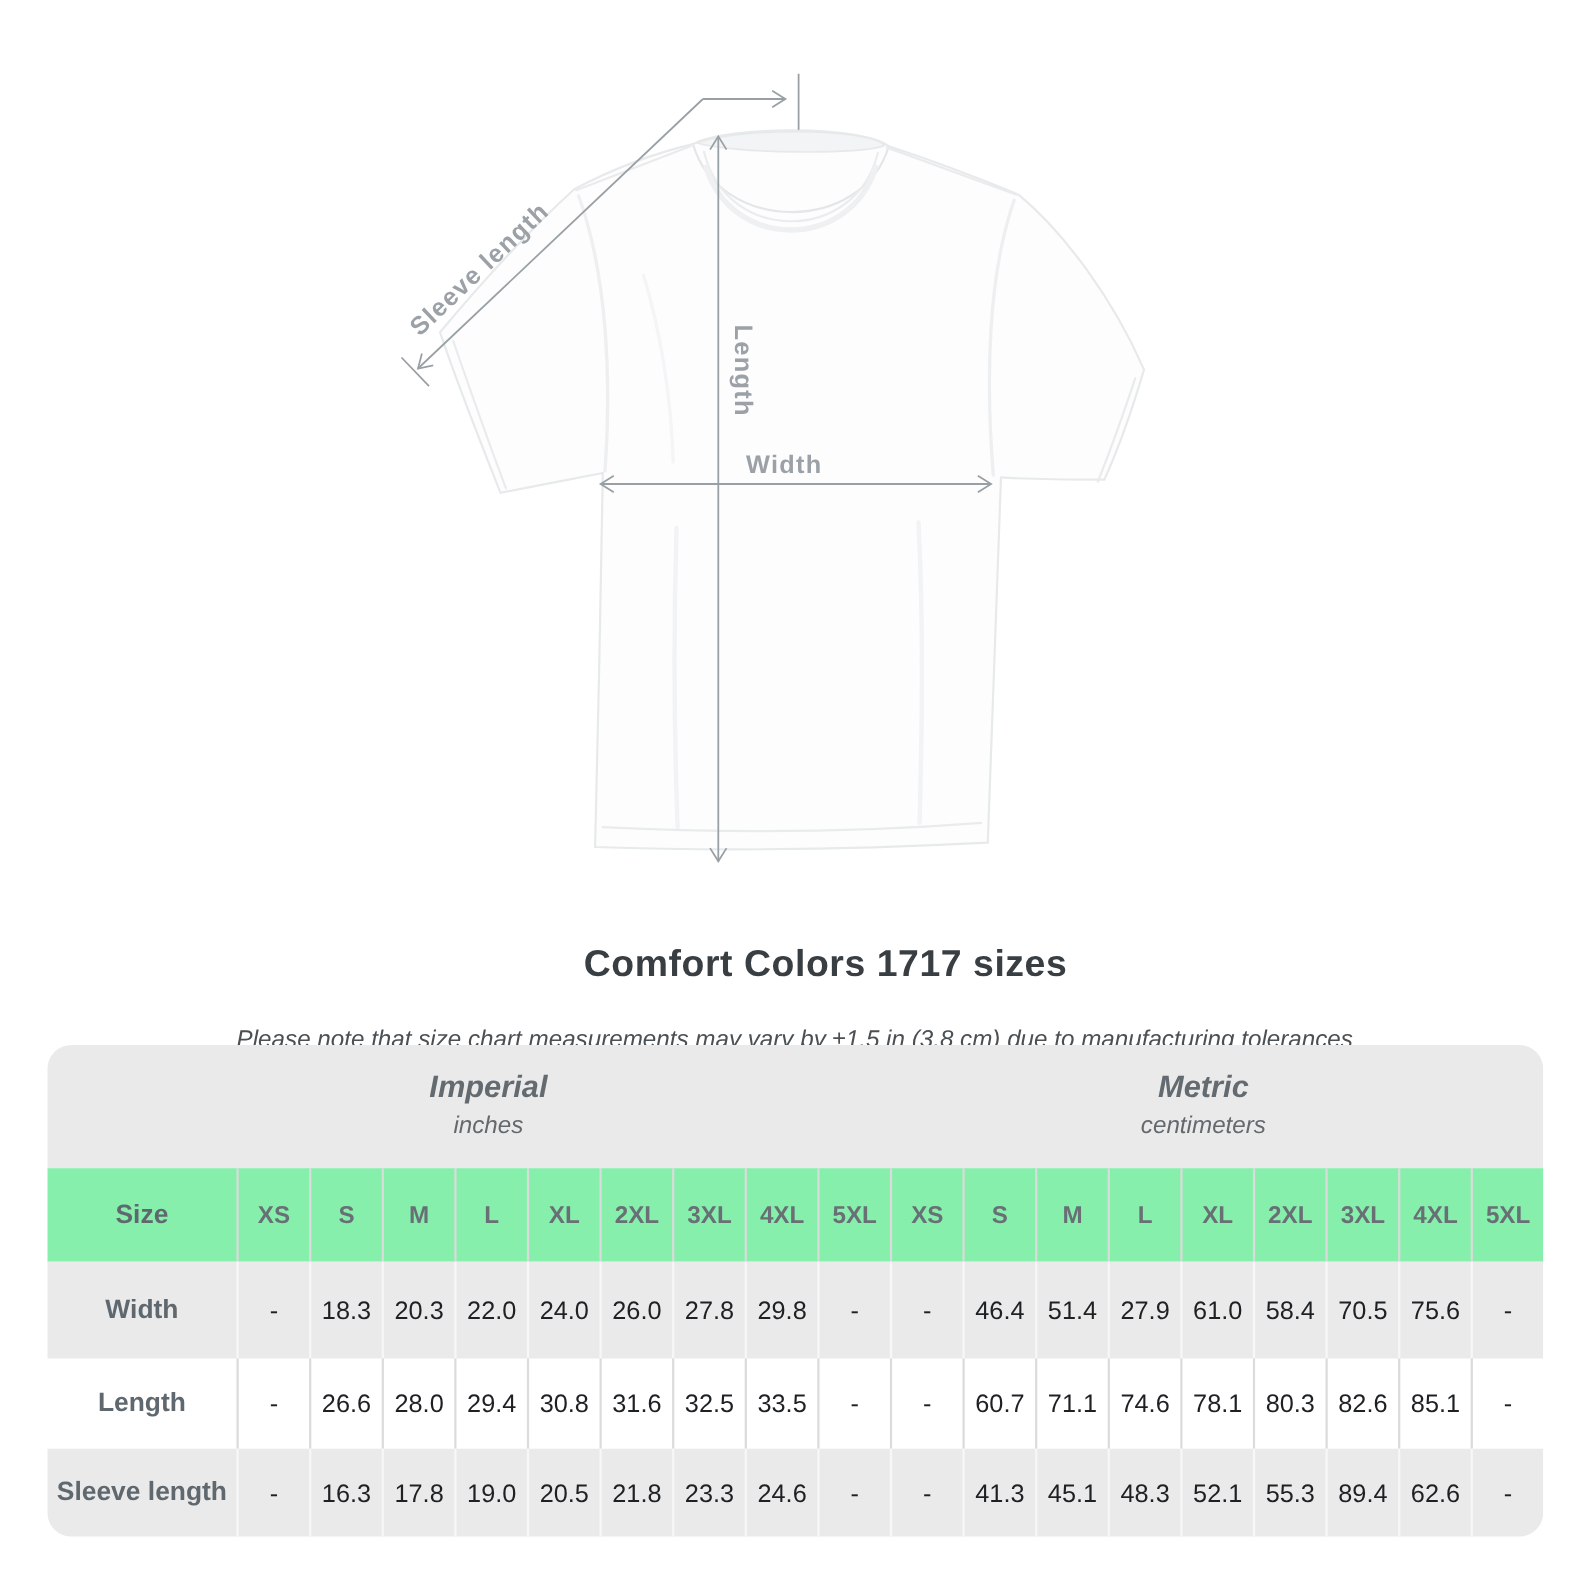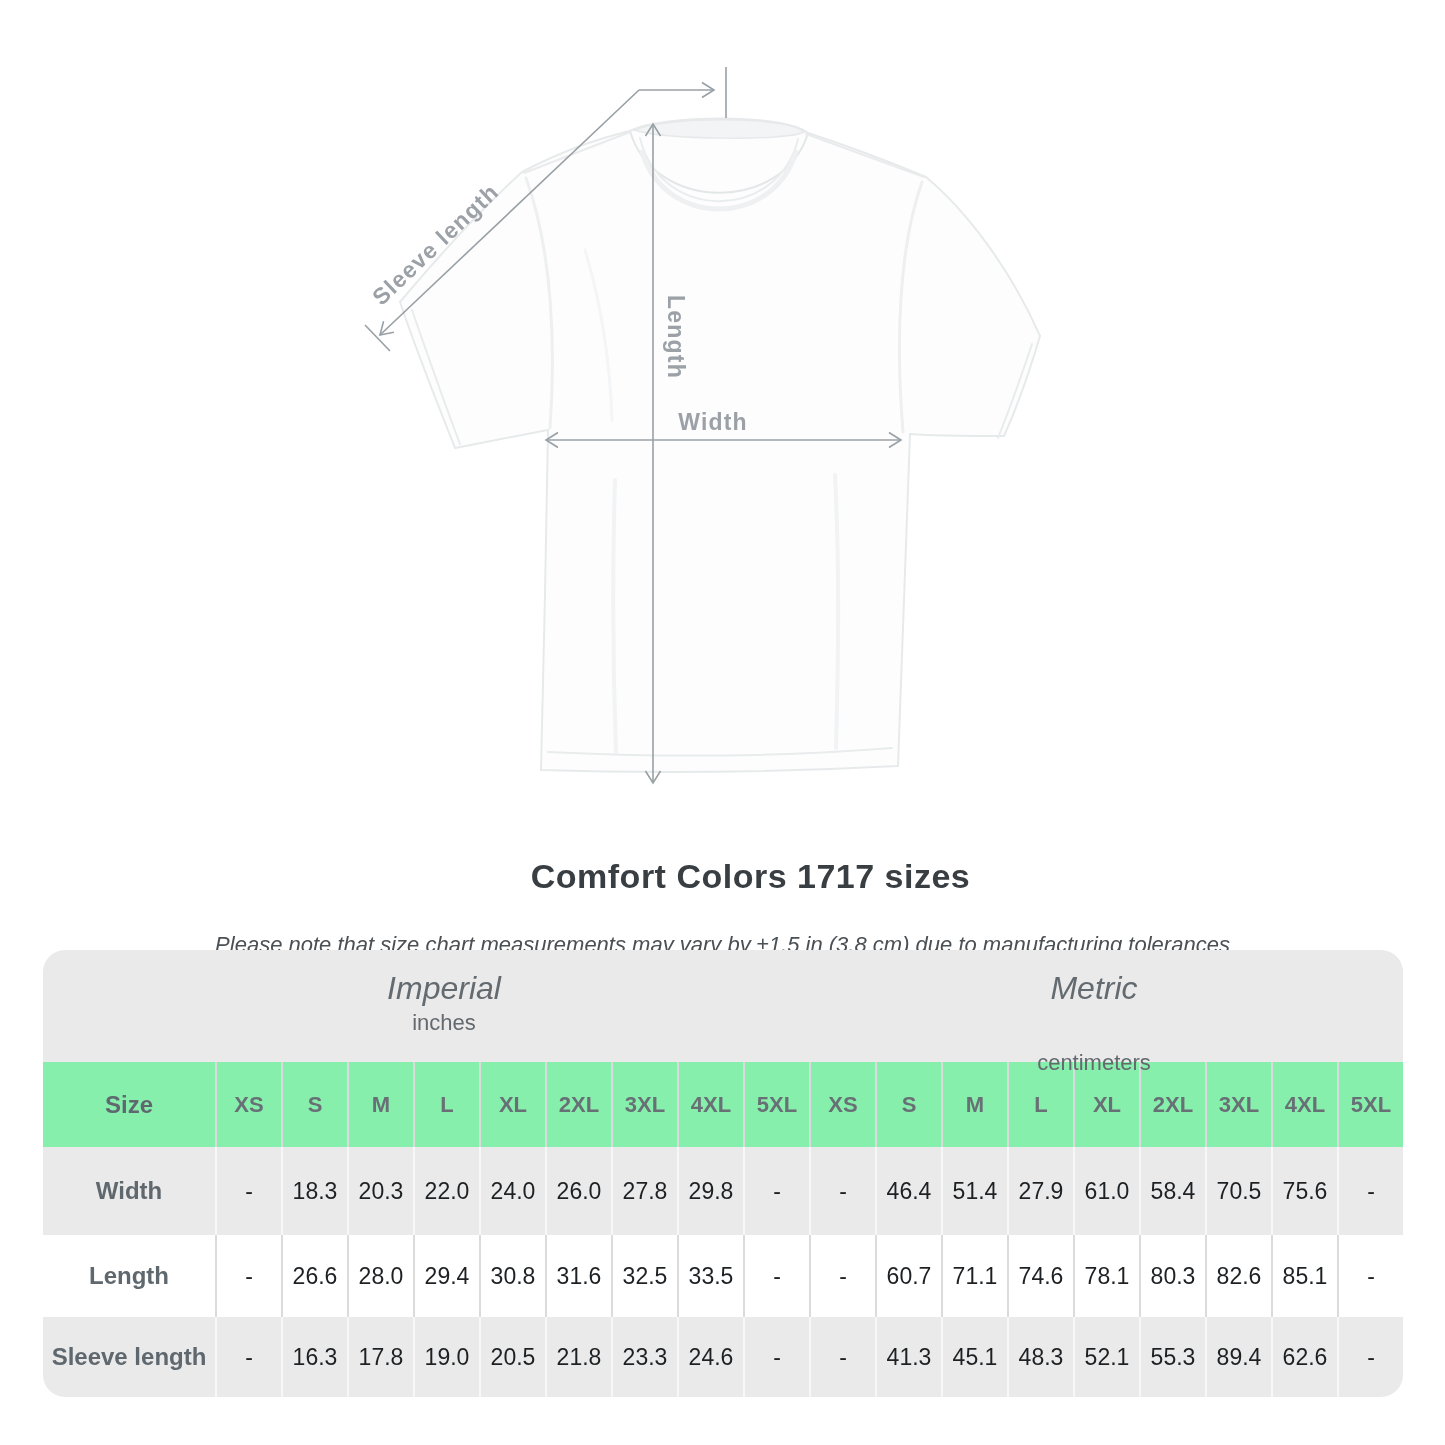--- a/index.html
+++ b/index.html
@@ -27,23 +27,23 @@
   }
   
   .table {
     position:absolute; top:950px; left:43px; width:1360px;
     border-radius:22px; overflow:hidden; background:#ffffff;
   }
   .row { display:grid; grid-template-columns:172px repeat(18, 1fr); }
   .band-row { height:112px; background:#eaeaea; }
   .band-cell { display:flex; flex-direction:column; align-items:center; padding-top:22px; }
   .band-imperial { grid-column:1 / 11; transform:translateX(18px); }
-  .band-metric  { grid-column:11 / 20; transform:translateX(-12px);gap:40px; }
-  .unit-name { font-size:32px; font-weight:normal; font-style:italic; color:#646b70; line-height:32px; }
-  .unit-sub  { font-size:22px; color:#64696e; line-height:26px; margin-top:6px; }
+  .band-metric  { grid-column:11 / 20; transform:translateX(-12px); }
+  .unit-name { font-size:28px; font-weight:bold; font-style:italic; color:#646b70; line-height:32px; }
+  .unit-sub  { font-size:22px; font-style:italic; color:#64696e; line-height:26px; margin-top:6px; }
   .header-row { height:85px; background:#86efac; }
   .cell { display:flex; align-items:center; justify-content:center; }
   .corner { font-size:24px; font-weight:bold; color:#5f686e; }
   .col-head { font-size:22px; font-weight:bold; color:#687076; }
   .row-label { font-size:24px; font-weight:bold; color:#5f686e; }
   .value { font-size:23px; color:#1e2124; }
   .data-row.shaded { background:#eaeaea; }
   .data-row.r0 { height:88px; }
   .data-row.r1 { height:82px; }
   .data-row.r2 { height:80px; }

